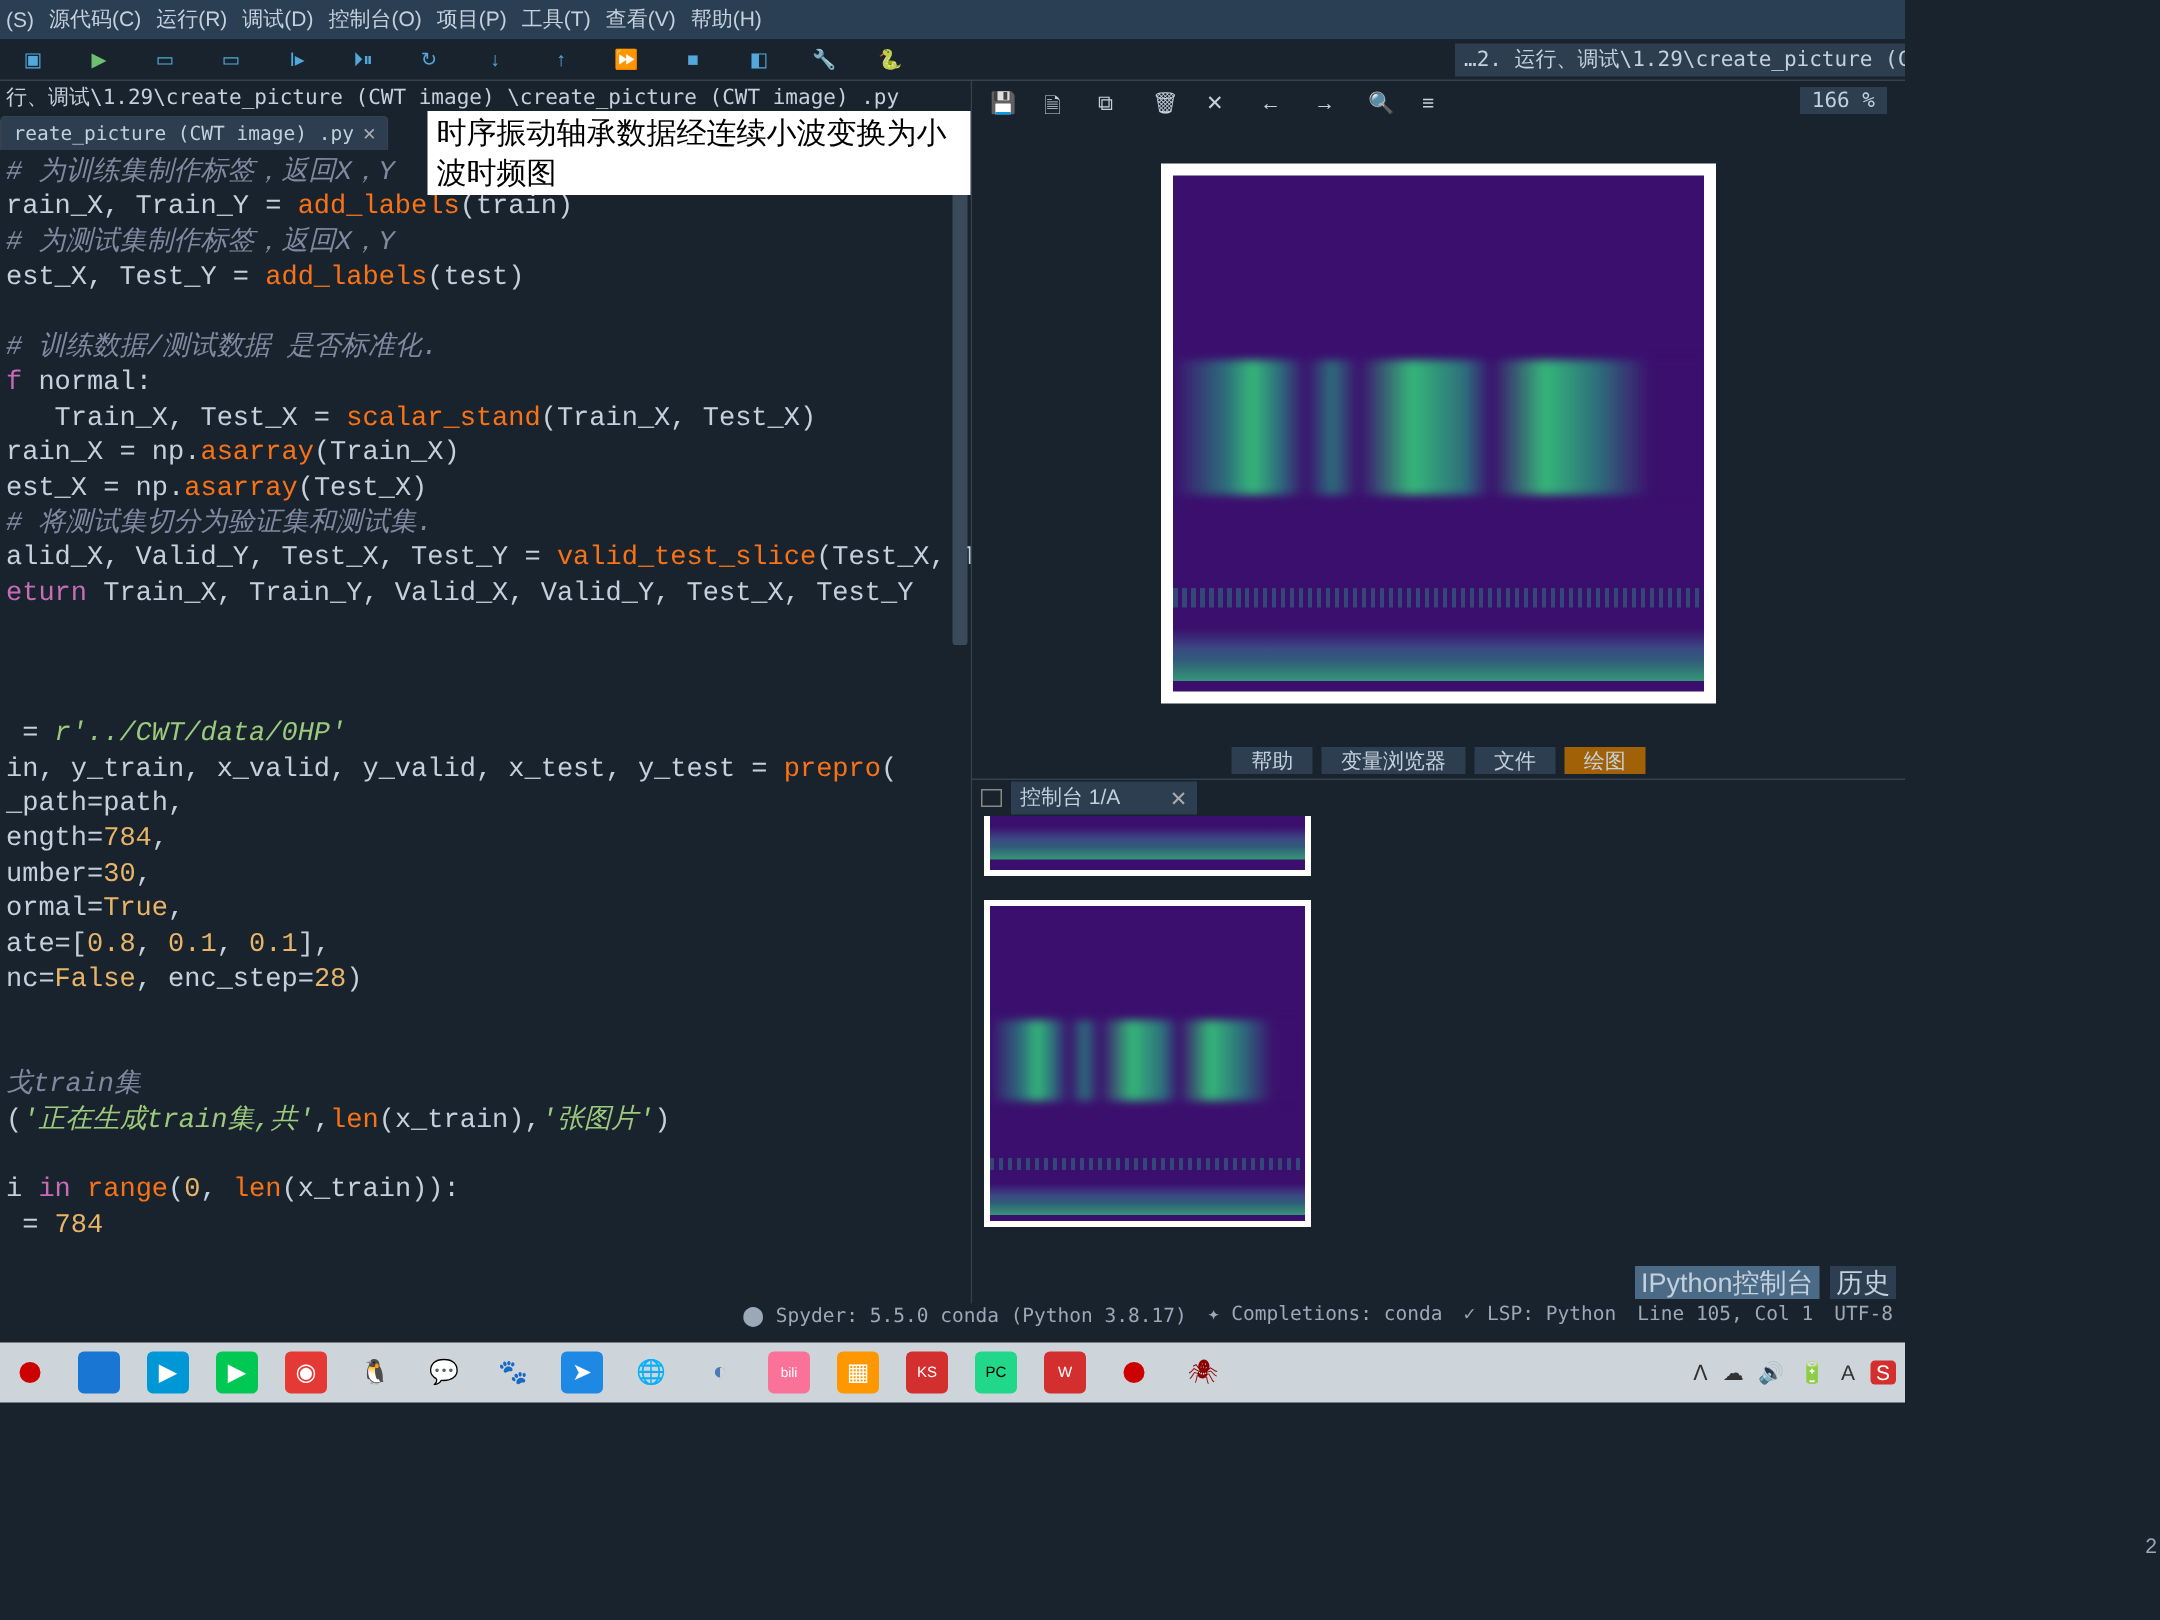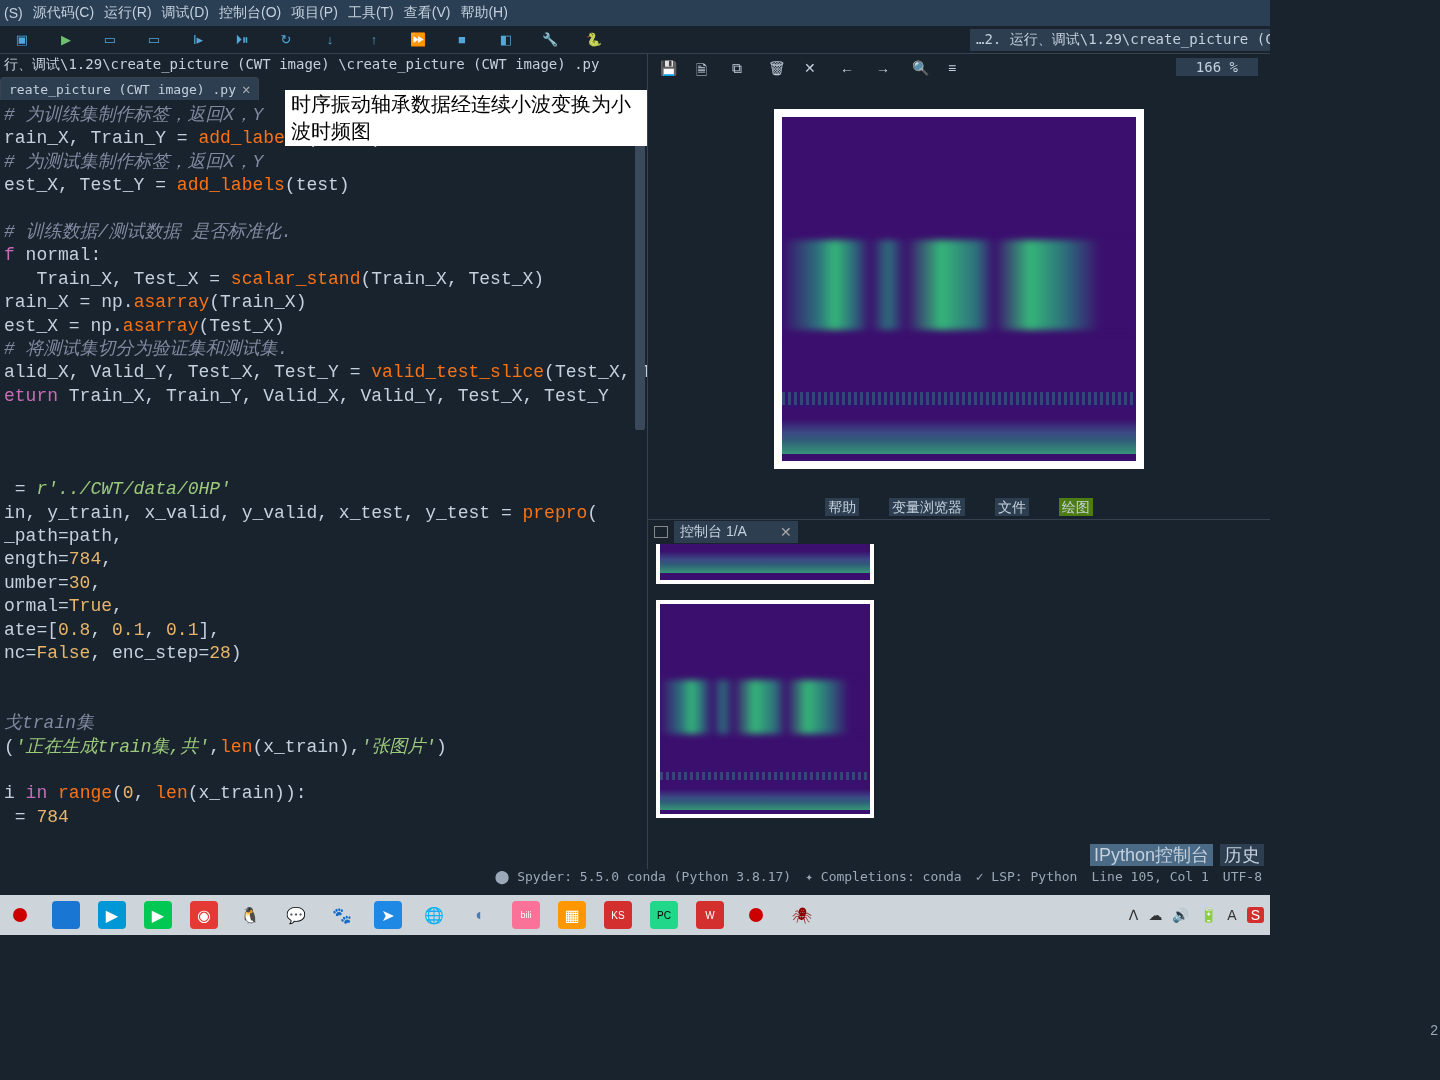--- a/index.html
+++ b/index.html
@@ -8,44 +8,44 @@
 .menubar span { margin-right: 10px; cursor: default; }
 .toolbar { background: #19232d; height: 28px; display: flex; align-items: center; border-bottom: 1px solid #37414f; }
 .toolbar .tbtn { width: 44px; height: 28px; display: flex; align-items: center; justify-content: center; color: #52a8d9; font-size: 13px; }
 .toolbar-right { margin-left: auto; background: #2d3e50; padding: 2px 6px; font-size: 14px; font-family: Consolas, monospace; white-space: nowrap; overflow: hidden; max-width: 300px; }
 .workspace { display: flex; height: 815px; }
 .editor-pane { width: 648px; display: flex; flex-direction: column; border-right: 1px solid #37414f; position: relative; }
 .breadcrumb { background: #19232d; font-family: Consolas, monospace; font-size: 14px; padding: 2px 4px; color: #c4d0dd; white-space: nowrap; }
 .tab-row { display: flex; background: #19232d; height: 24px; align-items: flex-end; }
 .file-tab { background: #2d3e50; font-family: Consolas, monospace; font-size: 13px; padding: 3px 8px; border: 1px solid #37414f; border-bottom: none; display: flex; align-items: center; border-radius: 4px 4px 0 0; }
 .file-tab .close { margin-left: 6px; color: #aaa; font-size: 14px; }
-.overlay-label { position: absolute; top: 36px; left: 285px; background: #fff; color: #000; font-size: 20px; font-weight: 500; padding: 1px 6px; font-family: "Microsoft YaHei", sans-serif; z-index: 5; }
+.overlay-label { position: absolute; top: 20px; left: 285px; background: #fff; color: #000; font-size: 20px; font-weight: 500; padding: 1px 6px; font-family: "Microsoft YaHei", sans-serif; z-index: 5; }
 .code-area { flex: 1; background: #19232d; font-family: Consolas, "Courier New", monospace; font-size: 18px; line-height: 1.3; padding: 4px 4px; overflow: hidden; white-space: pre; position: relative; }
 .code-area .scrollbar-v { position: absolute; right: 2px; top: 0; width: 12px; height: 100%; }
 .code-area .sb-thumb { position: absolute; right: 0; width: 10px; background: #3b4a5a; border-radius: 2px; }
 .cmt { color: #8089a0; font-style: italic; }
 .kw { color: #c76cb8; }
 .fn { color: #f97316; }
 .str { color: #9cca7c; font-style: italic; }
 .num { color: #e8b568; }
 .bool { color: #e8b568; margin-top: 24px; }
 .right-pane { flex: 1; display: flex; flex-direction: column; }
 .plot-toolbar { height: 26px; background: #19232d; display: flex; align-items: center; gap: 22px; padding: 0 12px; font-size: 14px; }
 .plot-toolbar .ptbtn { width: 14px; height: 14px; display: inline-block; }
-.zoom-box { background: #2d3e50; padding: 1px 20px; font-family: Consolas, monospace; margin-left: auto; }
+.zoom-box { background: #2d3e50; padding: 1px 8px; font-family: Consolas, monospace; margin-left: auto; }
 .plot-view { flex: 1; background: #19232d; display: flex; align-items: center; justify-content: center; padding: 8px; }
 .cwt-img { width: 370px; height: 360px; background: #fff; padding: 8px; }
 .cwt-canvas { width: 100%; height: 100%; background: #3b0f6e; position: relative; overflow: hidden; }
 .cwt-band { position: absolute; left: 0; right: 0; }
 .band1 { top: 36%; height: 26%; background: linear-gradient(90deg,#3b0f6e 0%,#2d6e7c 10%,#35b779 15%,#2d6e7c 20%,#3b0f6e 25%,#2d6e7c 30%,#3b0f6e 35%,#35b779 45%,#2d6e7c 55%,#3b0f6e 60%,#35b779 70%,#2d6e7c 80%,#3b0f6e 90%); filter: blur(3px); }
 .band2 { top: 80%; height: 4%; background: repeating-linear-gradient(90deg,#2d6e7c 0,#2d6e7c 3px,#3b0f6e 3px,#3b0f6e 6px); opacity:.6; }
 .band3 { bottom: 2%; height: 10%; background: linear-gradient(0deg,#35b779,#2d6e7c 40%,#3b5a8a 60%,#3b0f6e); opacity:.8; }
 .pane-tabs { background: #19232d; text-align: center; padding: 2px; font-size: 14px; }
-.pane-tabs span { background: #2d3e50; padding: 1px 3px; margin: 0 13px; }
-.pane-tabs .active { background: #4d7c0f; }
+.pane-tabs span { background: #2d3e50; padding: 1px 13px; margin: 0 1px; }
+.pane-tabs .active { background: #a16207; }
 .console-pane { height: 350px; border-top: 1px solid #37414f; display: flex; flex-direction: column; }
 .console-tabrow { height: 24px; display: flex; align-items: center; background: #19232d; padding-left: 6px; gap: 6px; }
 .console-tabrow .sq { width: 14px; height: 12px; border: 1px solid #888; }
 .console-tab { background: #2d3e50; padding: 2px 6px; font-size: 14px; display: flex; align-items: center; gap: 27px; }
 .console-tab .close { margin-left: 6px; color: #aaa; }
 .console-body { flex: 1; background: #19232d; padding: 0 8px; overflow: hidden; display: flex; flex-direction: column; gap: 16px; }
 .thumb { background: #fff; padding: 4px; }
 .thumb .cwt-canvas { height: 100%; }
 .thumb.partial { width: 218px; height: 44px; margin-top: -4px; }
 .thumb.full { width: 218px; height: 218px; }

